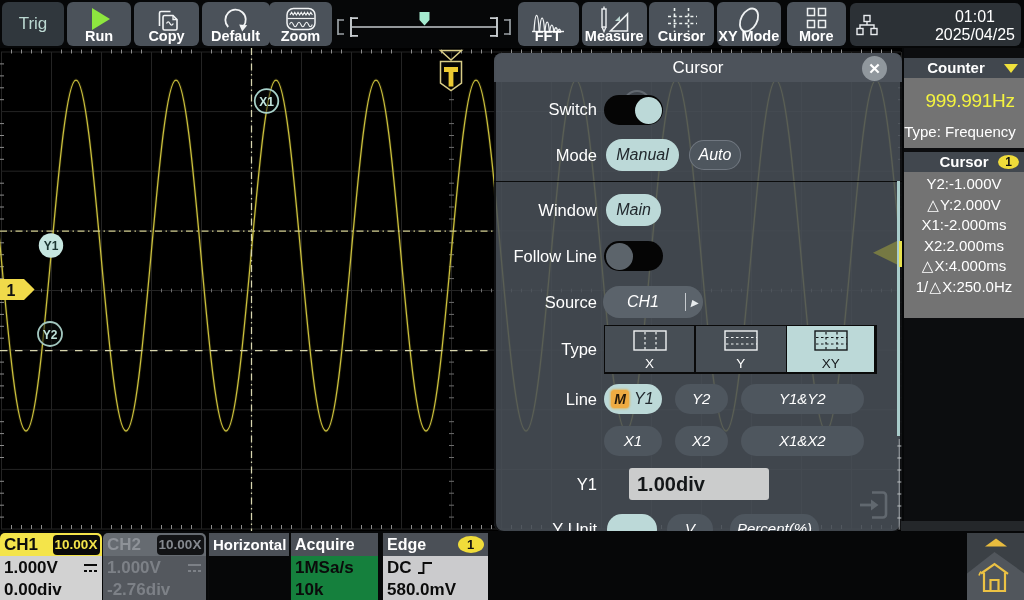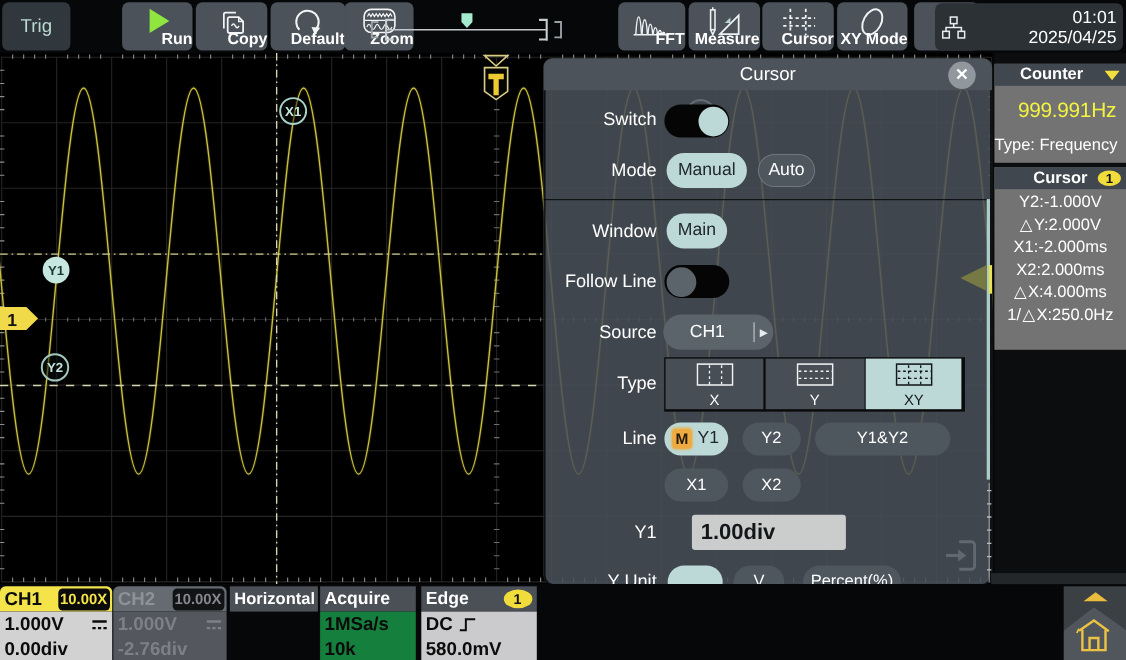--- a/index.html
+++ b/index.html
@@ -2,31 +2,31 @@
 <html><head>
 <meta charset="utf-8">
 <style>
 * { margin:0; padding:0; box-sizing:border-box; }
 html,body { width:1024px; height:600px; background:#000; overflow:hidden;
   font-family:"Liberation Sans", sans-serif; }
 #stage { position:absolute; left:0; top:0; width:1024px; height:600px; background:#060708; }
 .abs { position:absolute; }
 
 .tbtn { position:absolute; top:2px; height:44px; background:#4b525a; border-radius:6px;
-  color:#fff; text-align:right;margin-left:44px; }
+  color:#fff; text-align:center; }
 .tbtn .lbl { position:absolute; bottom:2px; left:0; right:0; font-size:14.5px; font-weight:bold; color:#fff; white-space:nowrap; }
 .tbtn svg { position:absolute; top:4px; left:50%; transform:translateX(-50%); }
 
 #dlg { position:absolute; left:494px; top:53px; width:408px; height:478px;
   background:rgba(73,80,88,0.87); border-radius:8px; overflow:hidden;
   box-shadow:inset 2px 0 0 rgba(0,0,0,0.75), inset -2px 0 0 rgba(0,0,0,0.75); }
 #dlg .hdr { position:absolute; left:0; top:0; width:100%; height:29px; background:rgba(77,84,92,0.97);
   color:#fff; font-size:17px; text-align:center; line-height:29px; }
 .dl { position:absolute; color:#fff; font-size:16.5px; text-align:right; width:150px; }
-.pill { position:absolute; border-radius:16px; text-align:center; color:#fff; font-size:16px; }
+.pill { position:absolute; border-radius:16px; text-align:center; color:#fff; font-size:16px;font-style:italic; }
 .pill.sel { background:#bcd9d8; color:#21282d; }
 .pill.gry { background:#4e565e; }
 .tgl { position:absolute; width:59px; height:30px; border-radius:15px; background:#050505; }
 .tgl .knob { position:absolute; top:1.5px; width:27px; height:27px; border-radius:50%; }
 
 .spblk { position:absolute; left:904px; width:120px; background:#737373; }
 .sphdr { height:20px; background:#41474e; color:#fff; font-weight:bold; font-size:15px;
   text-align:center; line-height:20px; position:relative; }
 .spl { color:#fff; font-size:15px; text-align:center; height:20.6px; line-height:20.6px; }
 
@@ -148,21 +148,21 @@
   </svg>
   <div class="lbl">More</div>
 </div>
 <div class="abs" style="left:850px;top:2.5px;width:171px;height:43px;background:#2c3136;border-radius:6px">
   <svg class="abs" style="left:6px;top:11px" width="22" height="22" viewBox="0 0 22 22" fill="none" stroke="#e8ecee" stroke-width="1.4">
     <rect x="8" y="1.5" width="6" height="6"></rect>
     <rect x="1" y="14.5" width="6" height="6"></rect>
     <rect x="15" y="14.5" width="6" height="6"></rect>
     <path d="M11,7.5 V11 M4,14.5 V11 H18 V14.5"></path>
   </svg>
-  <div class="abs" style="right:6px;top:5px;color:#fff;font-size:16px;text-align:right;line-height:18.5px">01:01<br>2025/04/25</div>
+  <div class="abs" style="right:6px;top:5px;color:#fff;font-size:16px;text-align:center;line-height:18.5px">01:01<br>2025/04/25</div>
 </div>
 </div>
 
 <div id="dlg">
   <div class="hdr">Cursor</div>
   <div class="abs" style="right:15px;top:2.5px;width:25px;height:25px;border-radius:50%;background:#90979d;color:#fff;text-align:center;font-size:15px;font-weight:bold;line-height:25px">✕</div>
 
   <div class="dl" style="left:-47px;top:47px">Switch</div>
   <div class="dl" style="left:-47px;top:93px">Mode</div>
   <div class="dl" style="left:-47px;top:148px">Window</div>
@@ -221,20 +221,21 @@
 
   <div class="pill sel" style="left:110px;top:331px;width:58px;height:30px;line-height:30px;font-size:15px">
     <span style="position:absolute;left:7px;top:6px;width:18px;height:17.5px;background:#eeab42;box-shadow:0 0 2px 1px rgba(240,170,50,0.65);border-radius:3.5px;color:#23180a;font-weight:bold;font-size:14px;line-height:18px">M</span>
     <span style="position:absolute;left:30px;top:0;font-size:16px">Y1</span>
   </div>
   <div class="pill gry" style="left:181px;top:331px;width:52.5px;height:30px;line-height:30px;font-size:15px">Y2</div>
   <div class="pill gry" style="left:247px;top:331px;width:122.5px;height:30px;line-height:30px;font-size:15px">Y1&amp;Y2</div>
 
   <div class="pill gry" style="left:110px;top:373px;width:58px;height:30px;line-height:30px;font-size:15px">X1</div>
   <div class="pill gry" style="left:181px;top:373px;width:52.5px;height:30px;line-height:30px;font-size:15px">X2</div>
+  <div class="pill gry" style="left:247px;top:373px;width:122.5px;height:30px;line-height:30px;font-size:15px">X1&amp;X2</div>
 
   <div class="abs" style="left:135px;top:415px;width:140px;height:32px;background:#cbcccc;border-radius:3px;color:#141719;font-weight:bold;font-size:20px;line-height:32px;padding-left:8px">1.00div</div>
 
   <div class="pill sel" style="left:113px;top:461px;width:50px;height:30px"></div>
   <div class="pill gry" style="left:173px;top:461px;width:46px;height:30px;line-height:30px;font-size:15px">V</div>
   <div class="pill gry" style="left:236px;top:461px;width:89px;height:30px;line-height:30px;font-size:15px">Percent(%)</div>
 
   <svg class="abs" style="left:365px;top:437px" width="29" height="30" viewBox="0 0 29 30" fill="none" stroke="#61686f" stroke-width="2.6">
     <path d="M13,2.5 h11 a3,3 0 0 1 3,3 v19 a3,3 0 0 1 -3,3 h-11"></path>
     <path d="M1,15 H17" stroke-width="2.8"></path>

